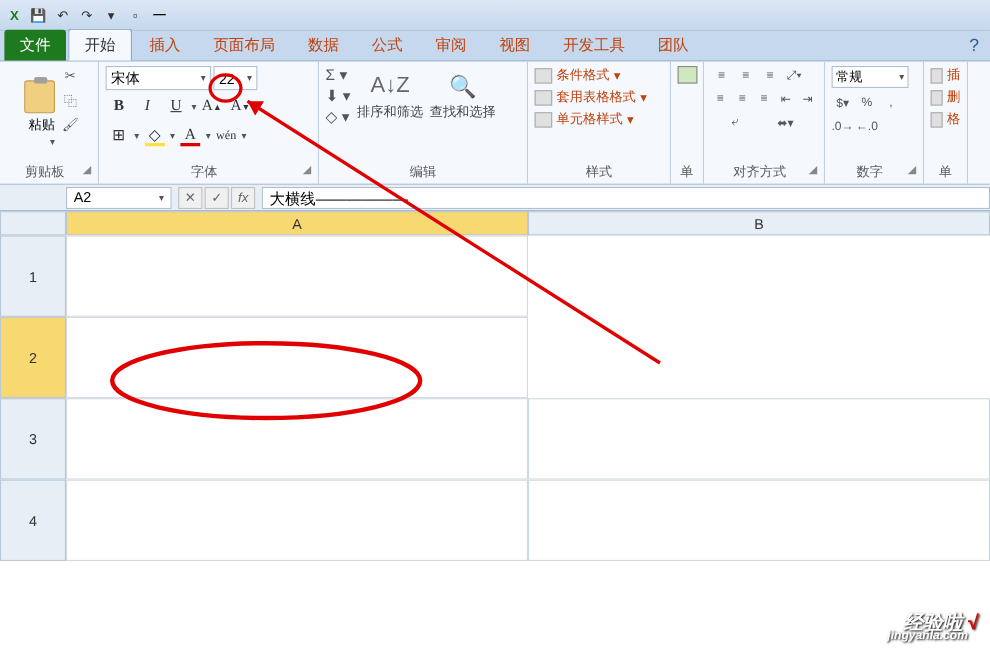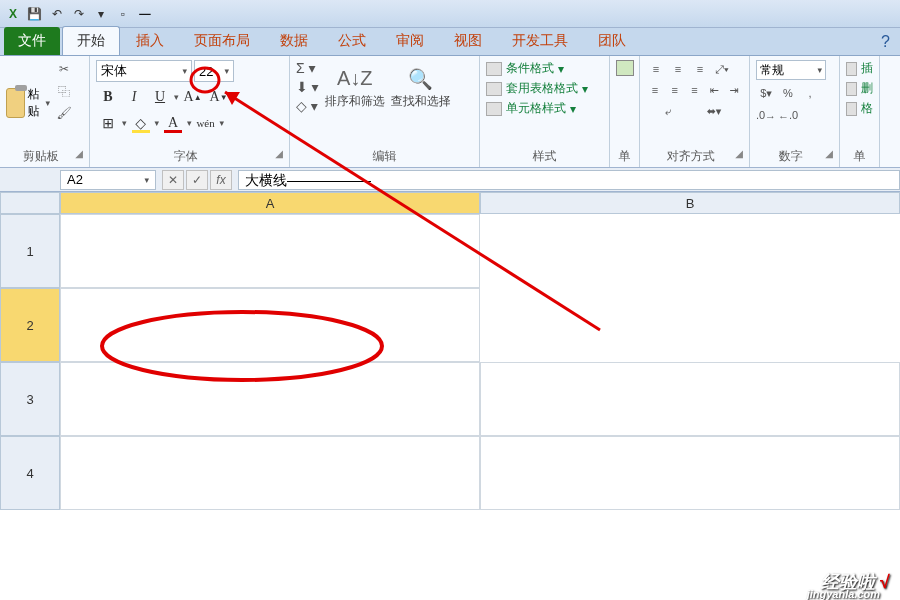--- a/index.html
+++ b/index.html
@@ -20,41 +20,41 @@
 .tabs .help { margin-left: auto; margin-right: 6px; color: #2a5a9a; font-size: 16px; padding: 4px; }
 
 
 .ribbon { height: 112px; background: #f5f9fe; border-bottom: 1px solid #a0b4d0; display: flex; }
 .group { border-right: 1px solid #c0cfdd; padding: 4px 6px 2px 6px; display: flex; flex-direction: column; justify-content: space-between; }
 .group-label { text-align: center; font-size: 12px; color: #5a5a5a; padding-top: 2px; }
 .group-label .launcher { float: right; font-size: 10px; color: #888; }
 .group-body { flex: 1; display: flex; gap: 4px; }
 
 
-.clipboard .big-btn { width: 44px; display: flex; flex-direction: row; align-items: center; justify-content: center; gap: 2px; }
+.clipboard .big-btn { width: 44px; display: flex; flex-direction: column; align-items: flex-end; justify-content: center; gap: 2px; }
 .clipboard .big-btn .icon { width: 28px; height: 30px; background: #f0d080; border: 1px solid #c0a050; border-radius: 3px; position: relative; }
 .clipboard .big-btn .icon::before { content: ""; position: absolute; top: -4px; left: 8px; width: 12px; height: 6px; background: #a0a0a0; border-radius: 2px; }
 .clipboard .small-col { display: flex; flex-direction: column; gap: 4px; }
 .small-btn { width: 20px; height: 18px; display: flex; align-items: center; justify-content: center; font-size: 12px; color: #555; }
 
 
 .font-row { display: flex; gap: 2px; margin-bottom: 4px; align-items: center; }
 .font-name { width: 96px; height: 22px; border: 1px solid #b0c0d0; background: #fff; font-size: 13px; padding: 2px 4px; display: flex; align-items: center; justify-content: space-between; }
 .font-size { width: 40px; height: 22px; border: 1px solid #b0c0d0; background: #fff; font-size: 13px; padding: 2px 4px; display: flex; align-items: center; justify-content: space-between; }
 .drop-arrow { font-size: 9px; color: #555; }
 .fmt-btn { width: 24px; height: 22px; border: 1px solid transparent; display: flex; align-items: center; justify-content: center; font-size: 14px; font-family: "Times New Roman", serif; color: #333; }
 
 
 .edit-body { display: flex; gap: 6px; align-items: center; }
 .edit-btn { display: flex; flex-direction: column; align-items: center; font-size: 12px; color: #444; }
 .edit-btn .ico { width: 28px; height: 28px; display: flex; align-items: center; justify-content: center; font-size: 20px; }
 .sigma-col { display: flex; flex-direction: column; gap: 3px; font-size: 14px; color: #555; }
 
 
-.styles-body { display: flex; flex-direction: column; gap: 3px; font-size: 12px; color: #15803d; }
+.styles-body { display: flex; flex-direction: column; gap: 3px; font-size: 12px; color: #c2410c; }
 .styles-body .row { display: flex; align-items: center; gap: 4px; }
 .styles-body .ico { width: 16px; height: 14px; background: #e0e0e0; border: 1px solid #aaa; }
 
 
 .cells-body { display: flex; gap: 2px; }
 .cells-body .cell-btn { display: flex; flex-direction: column; align-items: center; font-size: 11px; }
 .cells-body .cell-btn .ico { width: 18px; height: 16px; border: 1px solid #888; background: #d0e8c0; }
 
 
 .align-body { display: flex; flex-direction: column; gap: 3px; }
@@ -81,21 +81,21 @@
 .row { display: flex; }
 .row-head { width: 60px; border: 1px solid #b8c8d8; background: #e8eef6; display: flex; align-items: center; justify-content: center; font-size: 13px; color: #333; }
 .row-head.selected { background: #f8d870; }
 .cell { border: 1px solid #d0d8e0; padding: 4px 8px; font-size: 26px; font-family: "SimSun", serif; background: #fff; overflow: hidden; white-space: nowrap; }
 .cell.selected { border: 2px solid #000; }
 
 
 .overlay { position: absolute; top: 0; left: 0; width: 900px; height: 600px; pointer-events: none; }
 
 
-.watermark { position: absolute; bottom: 6px; right: 10px; font-size: 18px; font-weight: bold; font-style: italic; color: #fff; text-shadow: 1px 1px 2px #000; }
+.watermark { position: absolute; bottom: 22px; right: 10px; font-size: 18px; font-weight: bold; font-style: italic; color: #fff; text-shadow: 1px 1px 2px #000; }
 .watermark .check { color: #d00; font-style: normal; }
 .watermark-sub { position: absolute; bottom: -6px; right: 10px; font-size: 11px; font-style: italic; color: #fff; text-shadow: 1px 1px 2px #000; }
 
 
 .black-bar { display: inline-block; width: 250px; height: 26px; background: #000; vertical-align: middle; }
 </style>
 </head>
 <body>
 
 <div class="titlebar">

